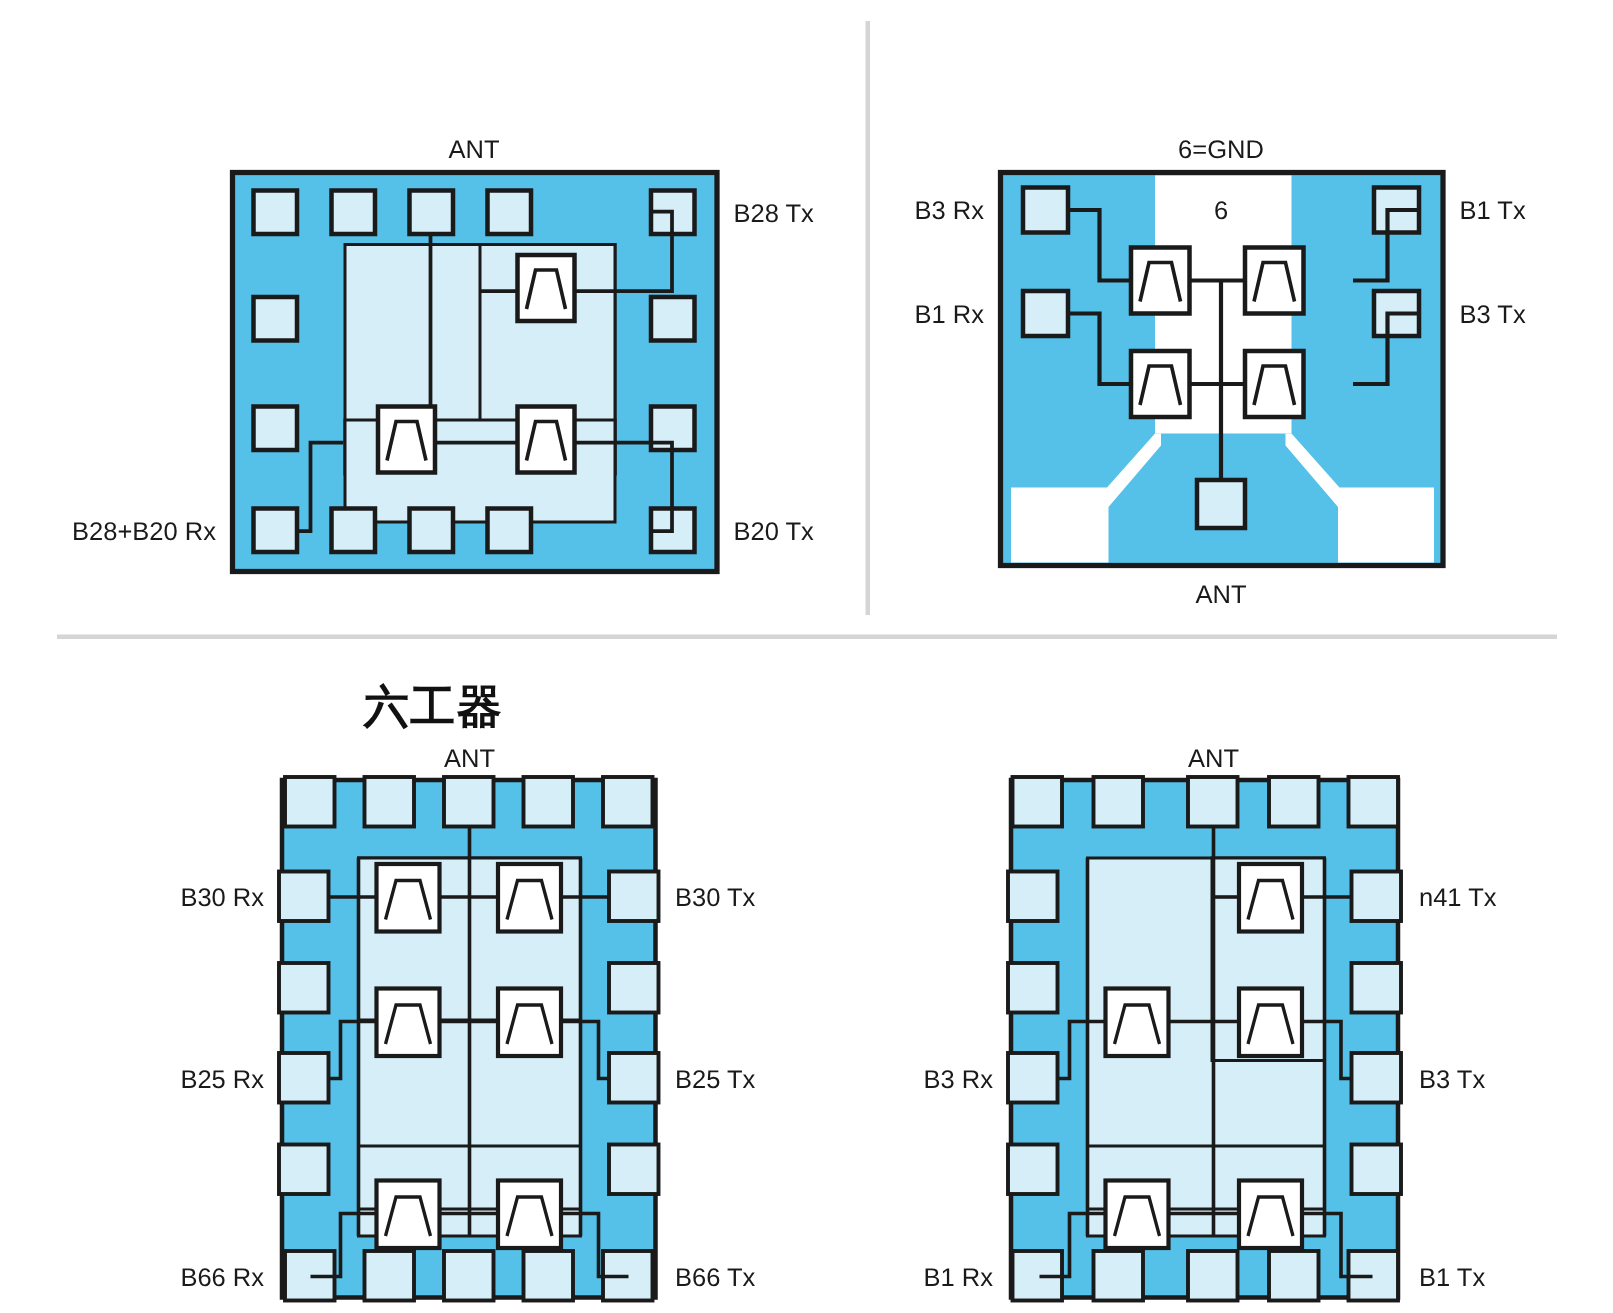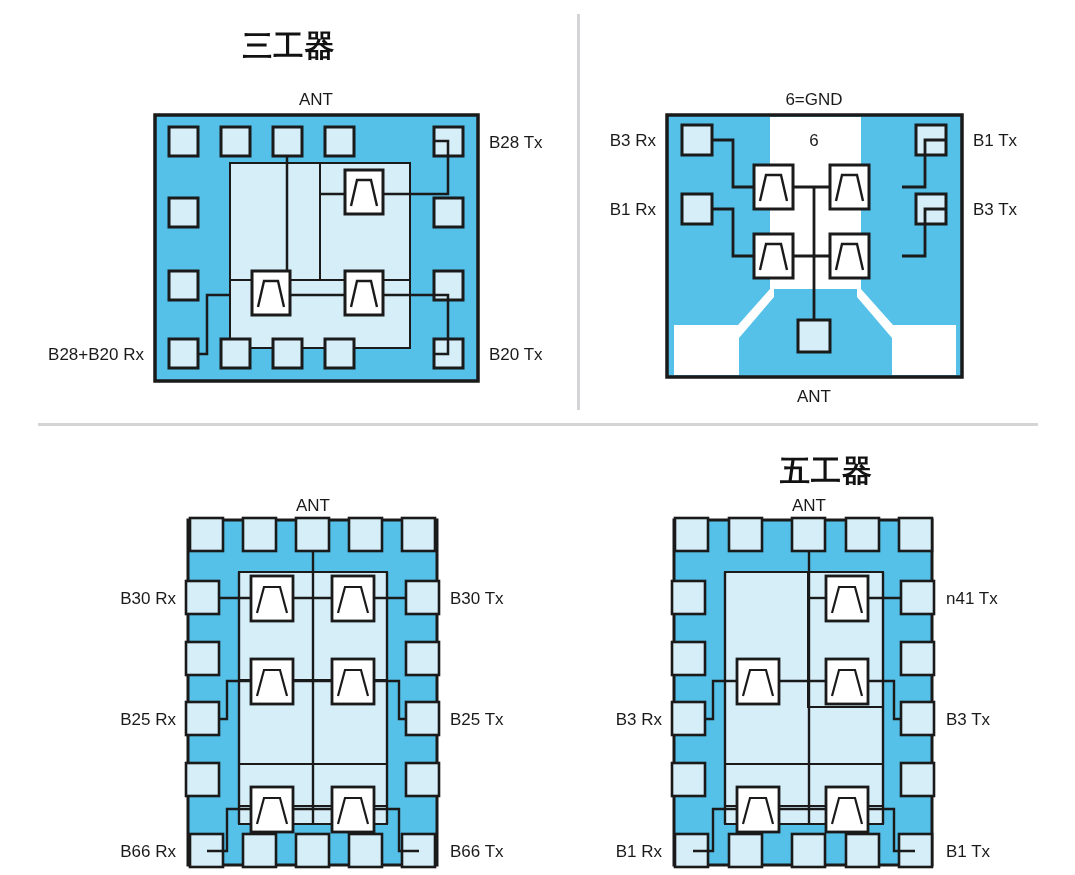--- a/index.html
+++ b/index.html
@@ -36,21 +36,20 @@
 </style>
 </head>
 <body>
 
 <div id="grid">
 
   <div class="vdiv"></div>
   <div class="hdiv"></div>
 
   <div class="quad">
-    <div class="qtitle" style="top:26px;left:0;">三工器</div>
 
     <svg width="578" height="424" viewBox="0 0 578 424" style="left:0;top:0;">
 
       <text x="316" y="105" class="lbl" text-anchor="middle">ANT</text>
 
       <rect x="155" y="115" width="323" height="266" fill="#55c0e8" stroke="#1a1a1a" stroke-width="3.5"></rect>
 
       <rect x="230" y="163" width="180" height="153" fill="#d6eef8" stroke="#1a1a1a" stroke-width="2"></rect>
       <rect x="320" y="163" width="90" height="153" fill="#d6eef8" stroke="#1a1a1a" stroke-width="2"></rect>
       <rect x="230" y="280" width="180" height="68" fill="#d6eef8" stroke="#1a1a1a" stroke-width="2"></rect>
@@ -163,20 +162,21 @@
 
       <text x="78" y="146" class="lbl" text-anchor="end">B3 Rx</text>
       <text x="78" y="215" class="lbl" text-anchor="end">B1 Rx</text>
       <text x="395" y="146" class="lbl">B1 Tx</text>
       <text x="395" y="215" class="lbl">B3 Tx</text>
       <text x="236" y="402" class="lbl" text-anchor="middle">ANT</text>
     </svg>
   </div>
 
   <div class="quad">
+    <div class="qtitle" style="top:27px;left:0;">六工器</div>
 
     <svg width="578" height="451" viewBox="0 0 578 451" style="left:0;top:0;">
 
       <text x="313" y="87" class="lbl" text-anchor="middle">ANT</text>
 
       <rect x="188" y="96" width="249" height="345" fill="#55c0e8" stroke="#1a1a1a" stroke-width="3"></rect>
 
       <rect x="239" y="148" width="148" height="135" fill="#d6eef8" stroke="#1a1a1a" stroke-width="2"></rect>
       <rect x="239" y="148" width="148" height="252" fill="#d6eef8" stroke="#1a1a1a" stroke-width="2"></rect>
       <rect x="239" y="256" width="148" height="90" fill="#d6eef8" stroke="#1a1a1a" stroke-width="2"></rect>
@@ -257,21 +257,20 @@
       <text x="176" y="180" class="lbl" text-anchor="end">B30 Rx</text>
       <text x="176" y="301" class="lbl" text-anchor="end">B25 Rx</text>
       <text x="176" y="433" class="lbl" text-anchor="end">B66 Rx</text>
       <text x="450" y="180" class="lbl">B30 Tx</text>
       <text x="450" y="301" class="lbl">B25 Tx</text>
       <text x="450" y="433" class="lbl">B66 Tx</text>
     </svg>
   </div>
 
   <div class="quad">
-    <div class="qtitle" style="top:27px;left:0;">五工器</div>
 
     <svg width="497" height="451" viewBox="0 0 497 451" style="left:0;top:0;">
 
       <text x="231" y="87" class="lbl" text-anchor="middle">ANT</text>
 
       <rect x="96" y="96" width="258" height="345" fill="#55c0e8" stroke="#1a1a1a" stroke-width="3"></rect>
 
       <rect x="147" y="148" width="158" height="252" fill="#d6eef8" stroke="#1a1a1a" stroke-width="2"></rect>
       <rect x="230" y="148" width="75" height="135" fill="#d6eef8" stroke="#1a1a1a" stroke-width="2"></rect>
       <rect x="147" y="340" width="158" height="42" fill="#d6eef8" stroke="#1a1a1a" stroke-width="2"></rect>

